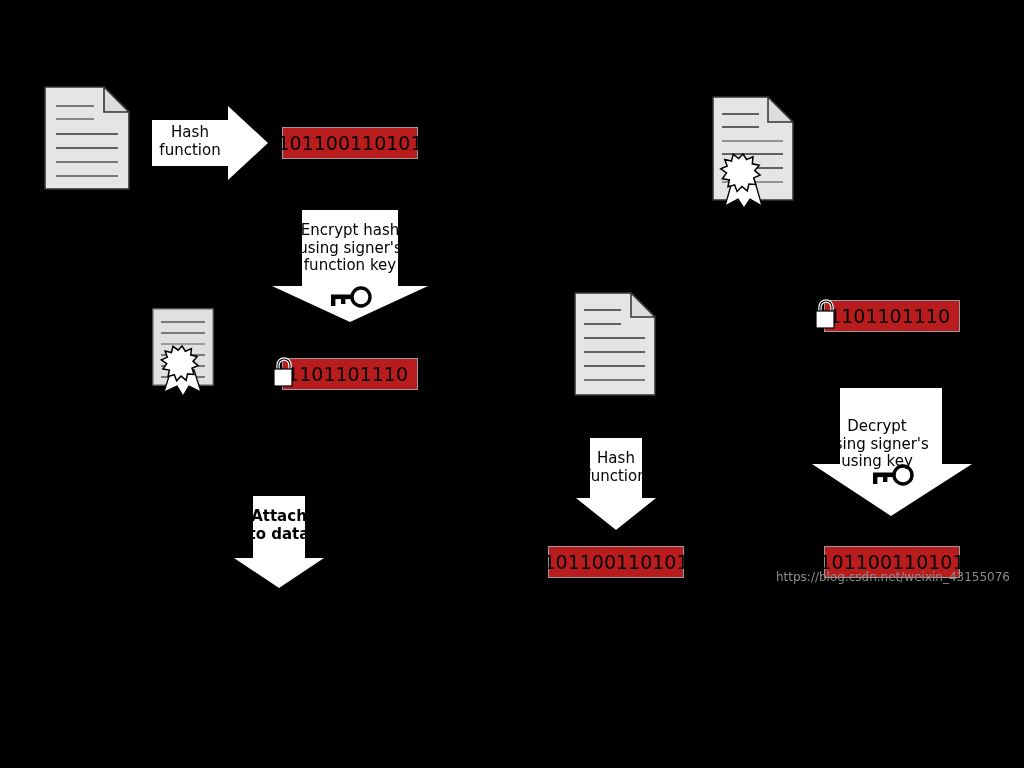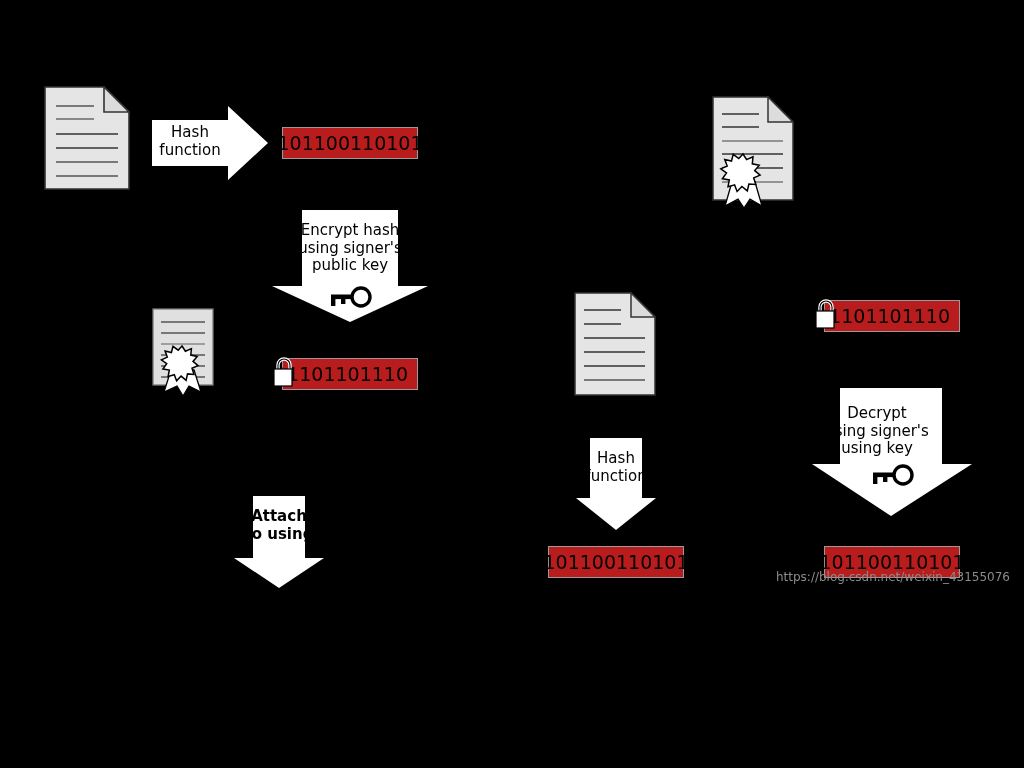--- a/index.html
+++ b/index.html
@@ -86,21 +86,21 @@
 
   <div class="hashbox" style="left:282px; top:127px; width:136px; height:32px;">101100110101</div>
 
   <div class="arrow-wrap" style="left:272px; top:210px;text-decoration:underline;">
     <svg width="156" height="112" viewBox="0 0 156 112">
       <path d="M30 0 H126 V76 H156 L78 112 L0 76 H30 Z" fill="#ffffff"></path>
     </svg>
     <div class="arrow-label" style="top:12px;">
       <span>Encrypt hash</span><br>
       <span>using signer's</span><br>
-      <span>public key</span>
+      <span>function key</span>
     </div>
 
     <svg style="position:absolute; left:56px; top:76px;" width="44" height="26" viewBox="0 0 44 26">
       <circle cx="33" cy="11" r="9" fill="none" stroke="#000000" stroke-width="3.4"></circle>
       <rect x="3" y="8.5" width="22" height="4.6" fill="#000000"></rect>
       <rect x="3" y="11" width="4.4" height="9" fill="#000000"></rect>
       <rect x="13" y="11" width="4.4" height="7" fill="#000000"></rect>
     </svg>
   </div>
 
@@ -126,21 +126,21 @@
       <path d="M30 38 l3.4 5.2 6-2.6 -0.6 6.5 6.4 1.3 -4.2 5 5 4.2 -6 2.6 1.9 6.2 -6.4 -0.5 -1.4 6.4 -5-4.2 -4.5 4.7 -2.3-6.1 -6.2 1.8 1.2-6.4 -6.4-1.1 3.8-5.3 -5.3-3.8 5.9-2.7 -2.2-6.1 6.3 1.5 1.6-6.3 5.2 3.9 Z" fill="#ffffff" stroke="#000000" stroke-width="1.5" stroke-linejoin="miter"></path>
     </svg>
   </div>
 
   <div class="arrow-wrap" style="left:234px; top:496px;">
     <svg width="90" height="92" viewBox="0 0 90 92">
       <path d="M19 0 H71 V62 H90 L45 92 L0 62 H19 Z" fill="#ffffff"></path>
     </svg>
     <div class="arrow-label" style="top:12px;font-weight:bold;">
       <span>Attach</span><br>
-      <span>to using</span>
+      <span>to data</span>
     </div>
   </div>
 
   <div class="node" style="left:238px; top:600px;">
     <svg class="doc-svg" width="84" height="124" viewBox="0 0 84 124">
       <path d="M1 1 H58 L83 26 V104 H1 Z" fill="#e5e5e5" stroke="#333333" stroke-width="1.5"></path>
       <path d="M58 1 L58 26 L83 26 Z" fill="#dcdcdc" stroke="#333333" stroke-width="1.5"></path>
       <line x1="10" y1="18" x2="48" y2="18" stroke="#333333" stroke-width="1.4"></line>
       <line x1="10" y1="31" x2="48" y2="31" stroke="#333333" stroke-width="1.4"></line>
       <line x1="10" y1="45" x2="72" y2="45" stroke="#666666" stroke-width="1.6"></line>
@@ -198,21 +198,21 @@
       <path d="M6 14 V9 a6 6 0 0 1 12 0 V14" fill="none" stroke="#ffffff" stroke-width="3.4"></path>
       <path d="M6 14 V9 a6 6 0 0 1 12 0 V14" fill="none" stroke="#000000" stroke-width="1.1"></path>
       <rect x="2" y="13" width="18" height="17" fill="#ffffff" stroke="#000000" stroke-width="1.2"></rect>
     </svg>
   </div>
 
   <div class="arrow-wrap" style="left:812px; top:388px;">
     <svg width="160" height="128" viewBox="0 0 160 128">
       <path d="M28 0 H130 V76 H160 L79 128 L0 76 H28 Z" fill="#ffffff"></path>
     </svg>
-    <div class="arrow-label" style="top:17px; left:0; right:30px;">
+    <div class="arrow-label" style="top:30px; left:0; right:30px;">
       <span>Decrypt</span><br>
       <span>using signer's</span><br>
       <span>using key</span>
     </div>
     <svg style="position:absolute; left:58px; top:76px;" width="44" height="26" viewBox="0 0 44 26">
       <circle cx="33" cy="11" r="9" fill="none" stroke="#000000" stroke-width="3.4"></circle>
       <rect x="3" y="8.5" width="22" height="4.6" fill="#000000"></rect>
       <rect x="3" y="11" width="4.4" height="9" fill="#000000"></rect>
       <rect x="13" y="11" width="4.4" height="7" fill="#000000"></rect>
     </svg>

